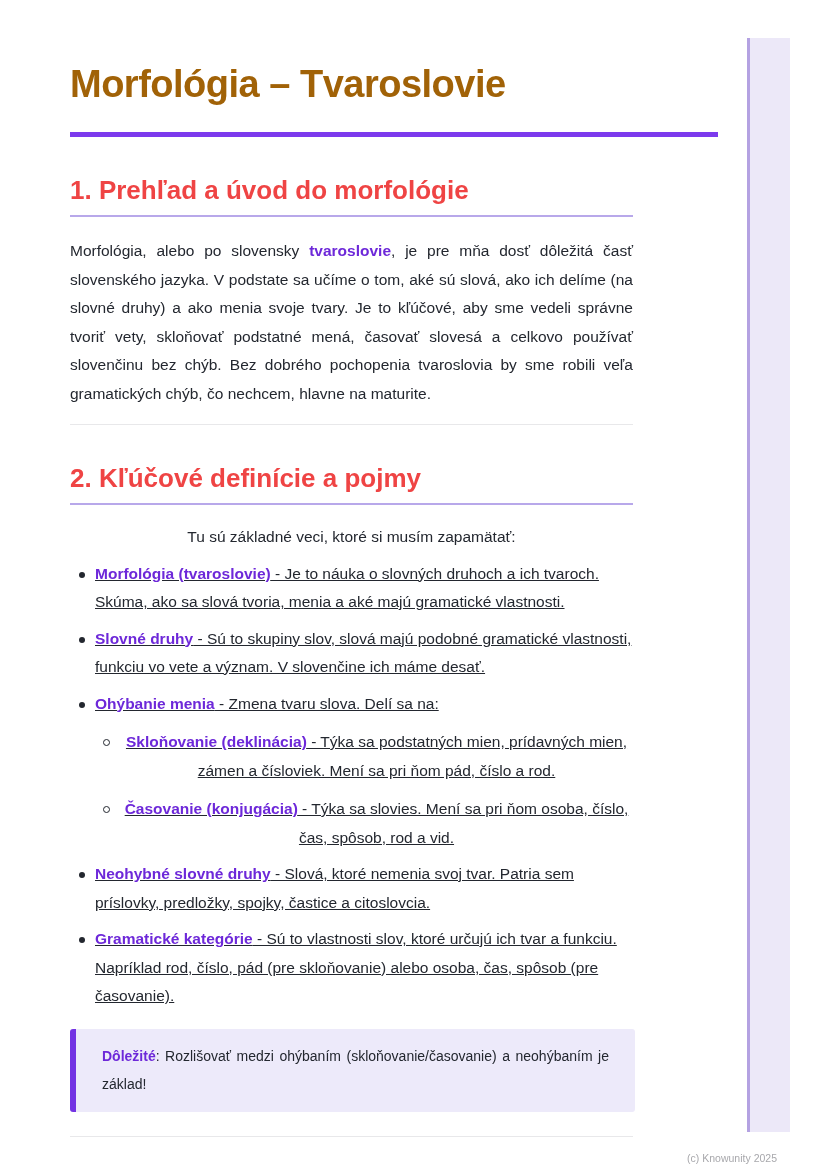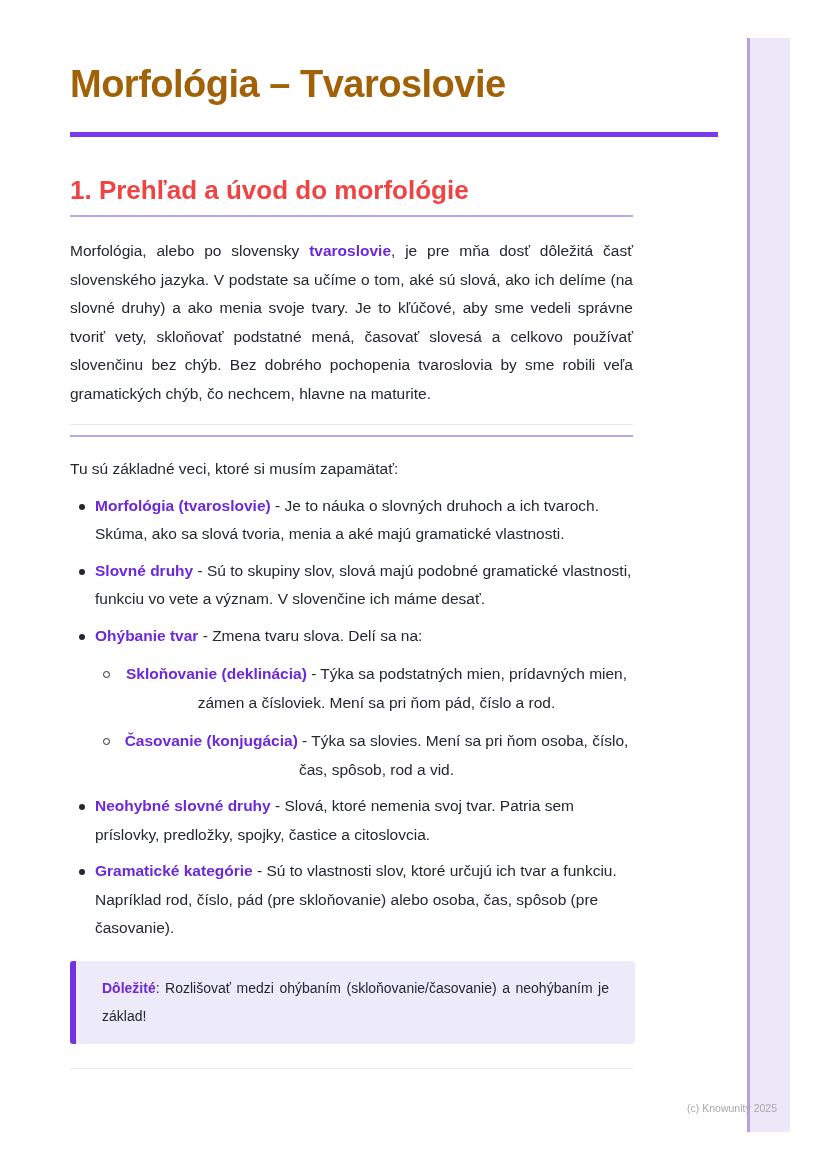--- a/index.html
+++ b/index.html
@@ -55,32 +55,34 @@
     width:563px;
     font-size:15.5px;
     line-height:28.5px;
     text-align:justify;
   }
   p.lead-line{
     margin:18px 0 0 0;
     width:563px;
     font-size:15.5px;
     line-height:28.5px;
+    text-align:center;
   }
   .divider{
     margin-top:16px;
     width:563px;height:1px;
     background:#e8e8ea;
   }
   .divider.bottom{margin-top:24px;}
   ul.bullet-list{
     list-style:none;
     margin:4px 0 14px 0;
     padding:0;
     width:563px;
+    text-decoration:underline;
   }
   ul.bullet-list > li{
     position:relative;
     margin-top:8px;
     padding-left:25px;
     font-size:15.5px;
     line-height:28.5px;
   }
   ul.bullet-list > li::before{
     content:"";
@@ -122,21 +124,21 @@
     padding:13px 26px 13px 26px;
   }
   .callout p{
     margin:0;
     font-size:14px;
     line-height:28.5px;
     text-align:justify;
   }
   .copyright{
     position:absolute;
-    top:1102px;right:51px;
+    top:1152px;right:51px;
     font-size:10.5px;
     color:#a8a8ac;
     z-index:3;
   }
   strong{font-weight:bold;color:#6d28d9;}
 </style>
 </head>
 <body>
 
 <div class="page">
@@ -150,27 +152,28 @@
 
     <section>
       <h2 class="section-heading">1. Prehľad a úvod do morfológie</h2>
       <div class="heading-underline"></div>
       <p class="body-para"><span>Morfológia, alebo po slovensky </span><strong>tvaroslovie</strong><span>, je pre mňa dosť dôležitá časť slovenského jazyka. V podstate sa učíme o tom, aké sú slová, ako ich delíme (na slovné druhy) a ako menia svoje tvary. Je to kľúčové, aby sme vedeli správne tvoriť vety, skloňovať podstatné mená, časovať slovesá a celkovo používať slovenčinu bez chýb. Bez dobrého pochopenia tvaroslovia by sme robili veľa gramatických chýb, čo nechcem, hlavne na maturite.</span></p>
     </section>
 
     <div class="divider"></div>
 
     <section>
+      <h2 class="section-heading">2. Kľúčové definície a pojmy</h2>
       <div class="heading-underline"></div>
       <p class="lead-line">Tu sú základné veci, ktoré si musím zapamätať:</p>
 
       <ul class="bullet-list">
         <li><strong>Morfológia (tvaroslovie)</strong><span> - Je to náuka o slovných druhoch a ich tvaroch. Skúma, ako sa slová tvoria, menia a aké majú gramatické vlastnosti.</span></li>
         <li><strong>Slovné druhy</strong><span> - Sú to skupiny slov, slová majú podobné gramatické vlastnosti, funkciu vo vete a význam. V slovenčine ich máme desať.</span></li>
-        <li><strong>Ohýbanie tvar</strong><span> - Zmena tvaru slova. Delí sa na:</span>
+        <li><strong>Ohýbanie menia</strong><span> - Zmena tvaru slova. Delí sa na:</span>
           <ul class="sub-list">
             <li><strong>Skloňovanie (deklinácia)</strong><span> - Týka sa podstatných mien, prídavných mien, zámen a čísloviek. Mení sa pri ňom pád, číslo a rod.</span></li>
             <li><strong>Časovanie (konjugácia)</strong><span> - Týka sa slovies. Mení sa pri ňom osoba, číslo, čas, spôsob, rod a vid.</span></li>
           </ul>
         </li>
         <li><strong>Neohybné slovné druhy</strong><span> - Slová, ktoré nemenia svoj tvar. Patria sem príslovky, predložky, spojky, častice a citoslovcia.</span></li>
         <li><strong>Gramatické kategórie</strong><span> - Sú to vlastnosti slov, ktoré určujú ich tvar a funkciu. Napríklad rod, číslo, pád (pre skloňovanie) alebo osoba, čas, spôsob (pre časovanie).</span></li>
       </ul>
 
       <div class="callout">

